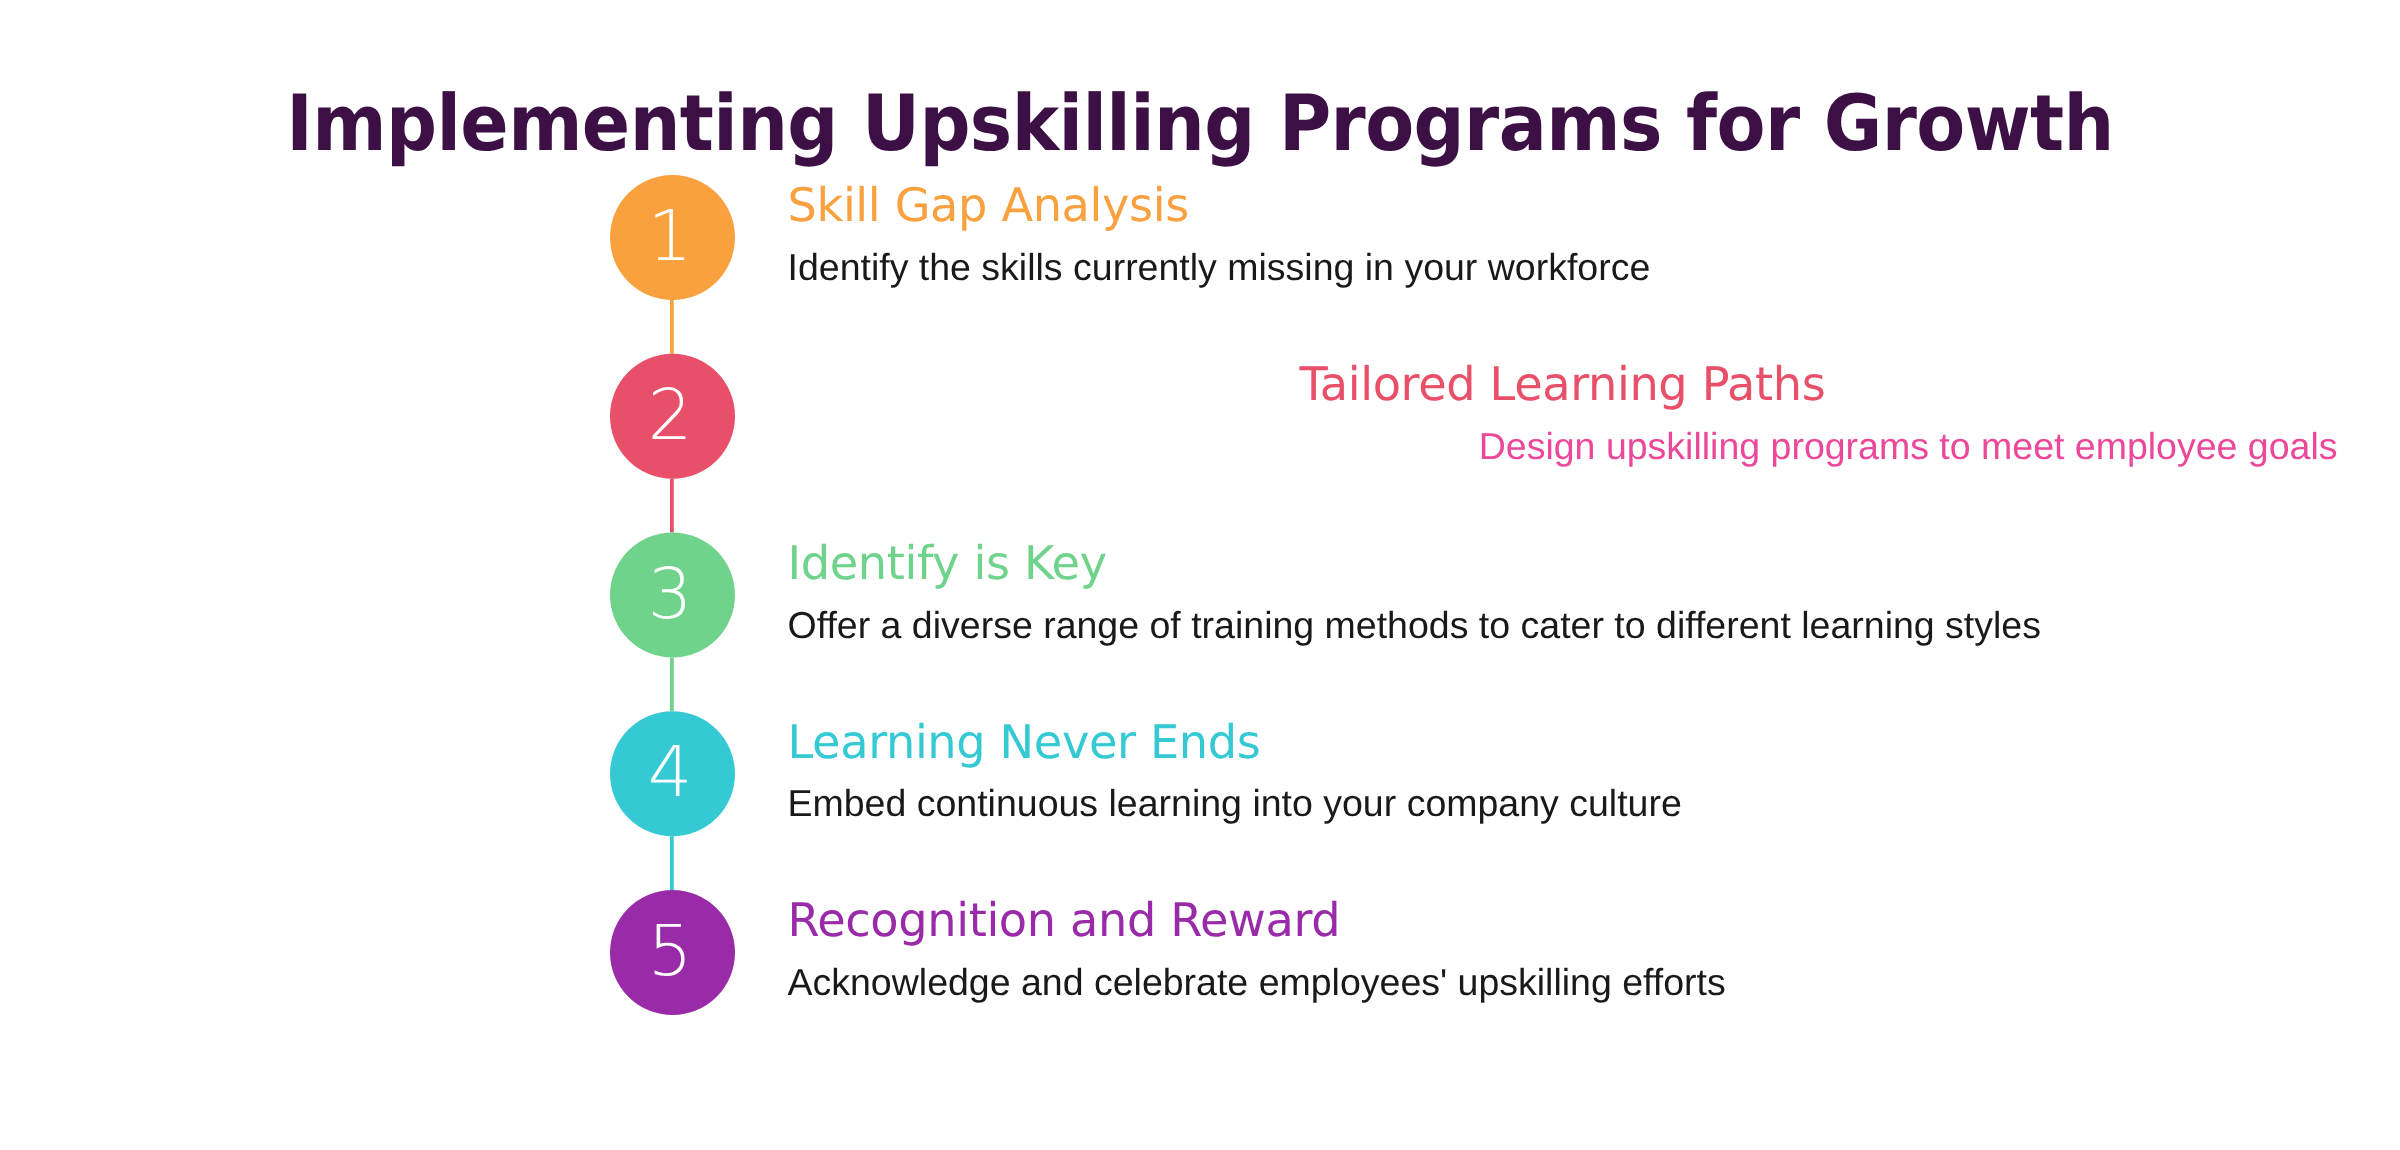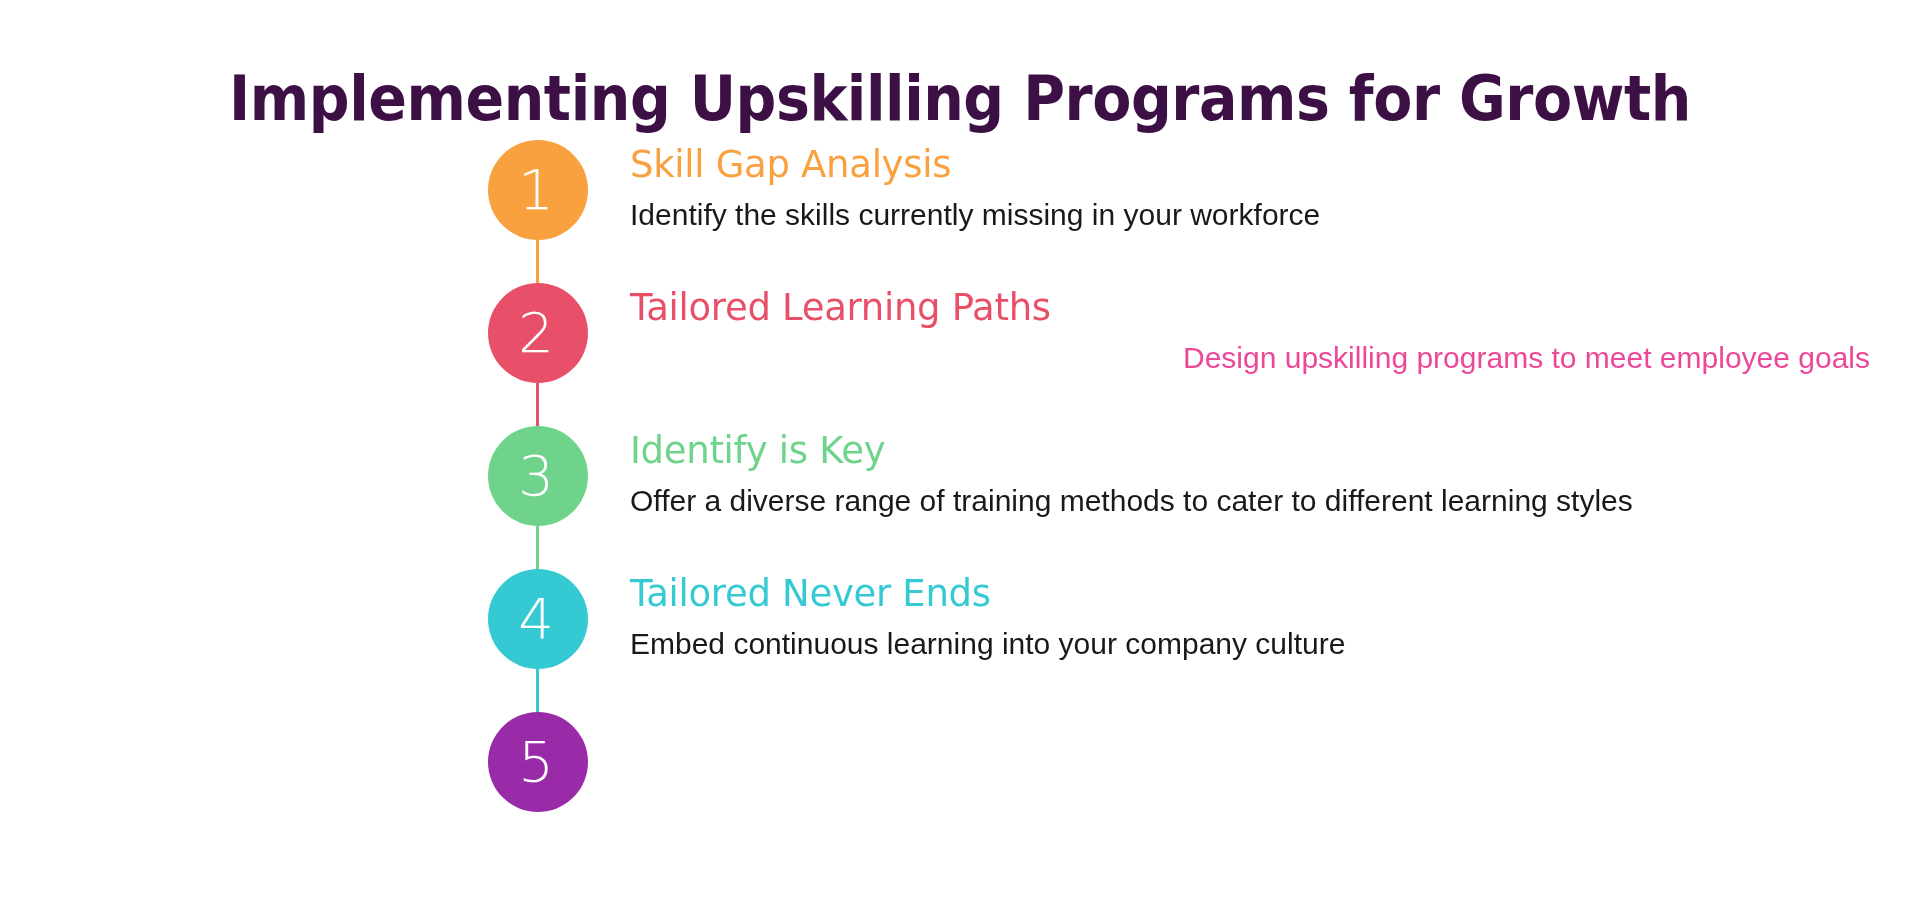--- a/index.html
+++ b/index.html
@@ -127,21 +127,21 @@
         <p class="step-desc" style="color: rgb(25, 25, 27);">Identify the skills currently missing in your workforce</p>
       </div>
     </div>
 
     <div class="step">
       <div class="connector" style="background: rgb(232, 80, 106);"></div>
       <div class="badge" style="background: rgb(232, 80, 106);">
         <span>2</span>
       </div>
       <div class="step-body">
-        <p class="step-heading" style="color: rgb(232, 80, 106);">Tailored Learning Paths</p>
+        <p class="step-heading" style="color: rgb(232, 80, 106); text-align: center;">Tailored Learning Paths</p>
         <p class="step-desc" style="color: #ec4899; text-align: right;">Design upskilling programs to meet employee goals</p>
       </div>
     </div>
 
     <div class="step">
       <div class="connector" style="background: rgb(111, 211, 140);"></div>
       <div class="badge" style="background: rgb(111, 211, 140);">
         <span>3</span>
       </div>
       <div class="step-body">
@@ -149,25 +149,29 @@
         <p class="step-desc" style="color: rgb(25, 25, 27);">Offer a diverse range of training methods to cater to different learning styles</p>
       </div>
     </div>
 
     <div class="step">
       <div class="connector" style="background: rgb(53, 202, 211);"></div>
       <div class="badge" style="background: rgb(53, 202, 211);">
         <span>4</span>
       </div>
       <div class="step-body">
-        <p class="step-heading" style="color: rgb(53, 202, 211);">Tailored Never Ends</p>
+        <p class="step-heading" style="color: rgb(53, 202, 211);">Learning Never Ends</p>
         <p class="step-desc" style="color: rgb(25, 25, 27);">Embed continuous learning into your company culture</p>
       </div>
     </div>
 
     <div class="step">
       <div class="badge" style="background: rgb(154, 43, 168);">
         <span>5</span>
       </div>
+      <div class="step-body">
+        <p class="step-heading" style="color: rgb(154, 43, 168);">Recognition and Reward</p>
+        <p class="step-desc" style="color: rgb(25, 25, 27);">Acknowledge and celebrate employees' upskilling efforts</p>
+      </div>
     </div>
 
   </div>
 </div>
 
 </body></html>

